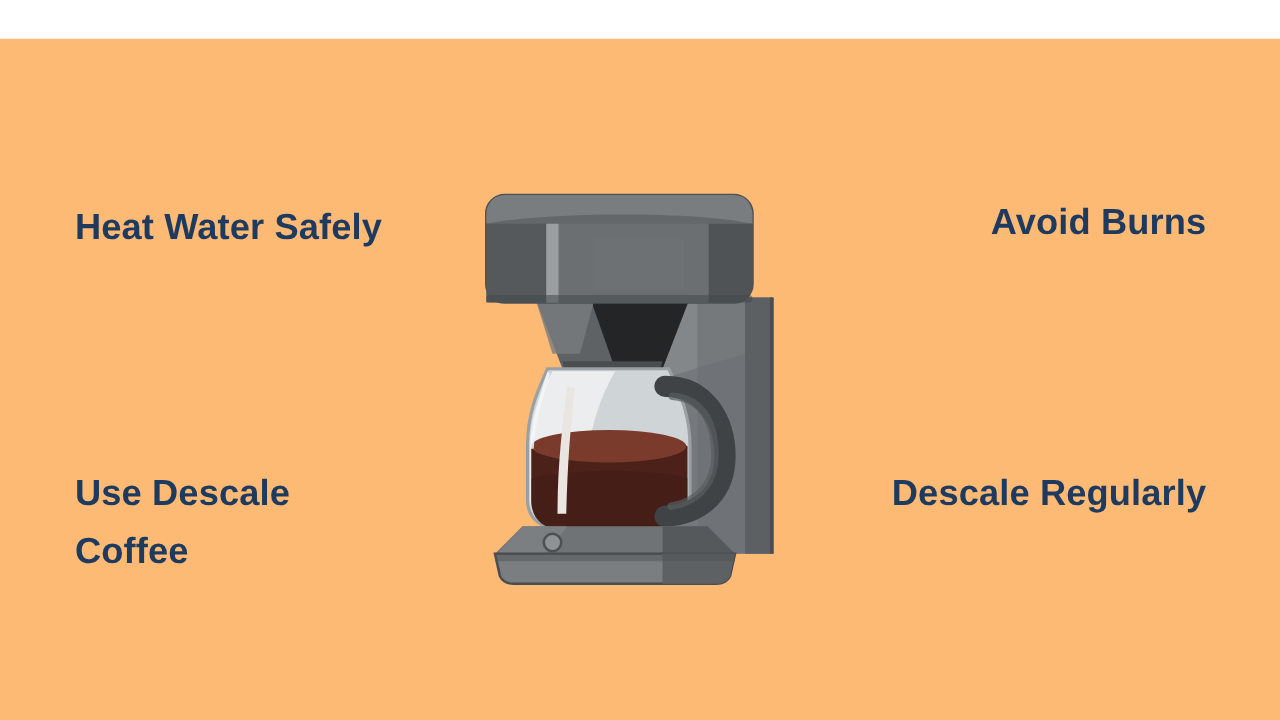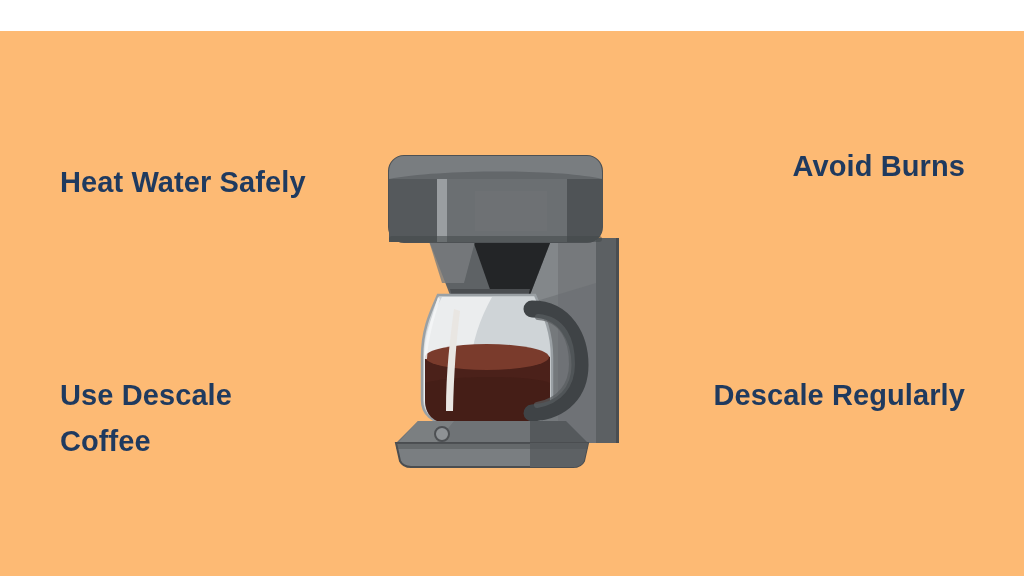--- a/index.html
+++ b/index.html
@@ -36,21 +36,21 @@
     text-align: left;
   }
   #label-use-without-coffee {
     left: 60px;
     top: 341px;
     width: 270px;
     text-align: left;
   }
   #label-avoid-burns {
     right: 59px;
-    top: 112px;
+    top: 124px;
     width: 320px;
     text-align: right;
   }
   #label-descale-regularly {
     right: 59px;
     top: 341px;
     width: 380px;
     text-align: right;
   }
   #coffee-maker-illustration {

